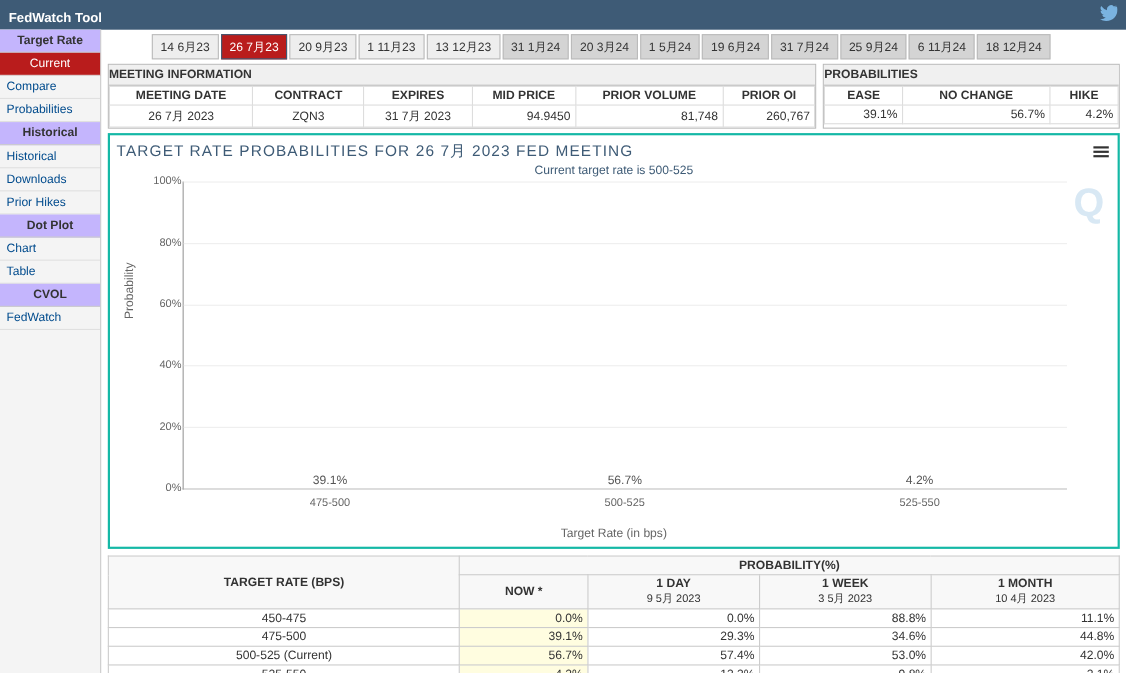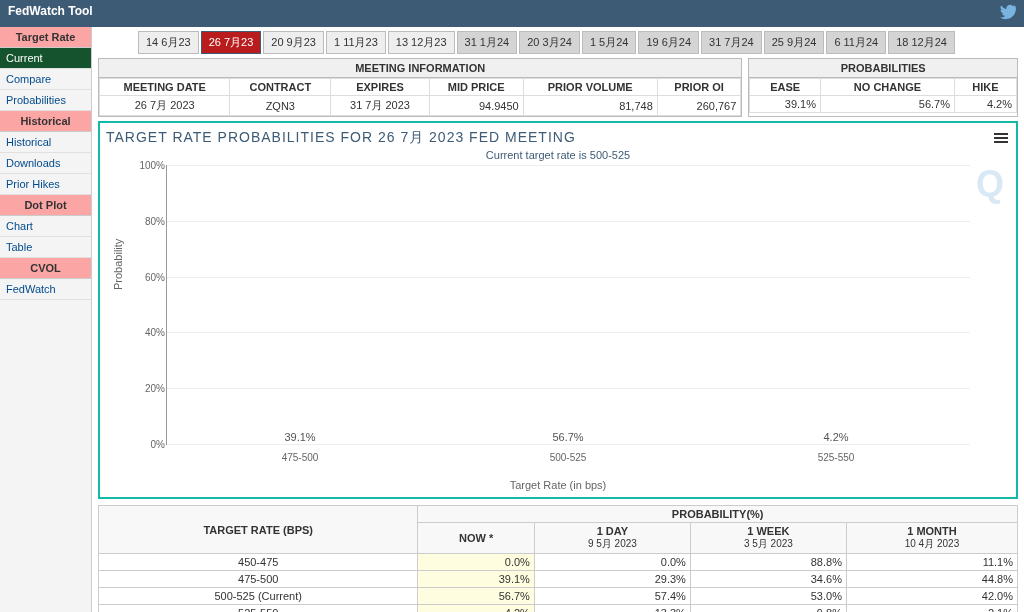--- a/index.html
+++ b/index.html
@@ -1,31 +1,31 @@
 <!DOCTYPE html>
 <html><head>
 <meta charset="utf-8">
 <style>
 * { box-sizing: border-box; margin: 0; padding: 0; }
 body { font-family: Arial, Helvetica, sans-serif; font-size: 12px; background: #fff; color: #333; width: 1024px; }
-.titlebar { background: #3e5b76; color: #fff; padding: 4px 8px; display: flex; justify-content: space-between; align-items: flex-start; font-weight: bold; }
+.titlebar { background: #3e5b76; color: #fff; padding: 4px 8px; display: flex; justify-content: space-between; align-items: flex-end; font-weight: bold; }
 .twitter-icon svg { width: 16px; height: 16px; fill: #7ab3e0; }
 .main { display: flex; }
 .sidebar { width: 92px; border-right: 1px solid #ccc; background: #f4f4f4; }
-.side-head { background: #fca5a5; font-weight: bold; text-align: center; padding: 4px 2px; border-bottom: 1px solid #ccc; font-size: 11px; }
+.side-head { background: #c4b5fd; font-weight: bold; text-align: center; padding: 4px 2px; border-bottom: 1px solid #ccc; font-size: 11px; }
 .side-item { padding: 4px 6px; border-bottom: 1px solid #e0e0e0; font-size: 11px; color: #004b8d; cursor: pointer; text-align: left; }
-.side-item.active { background: #14532d; color: #fff; }
+.side-item.active { background: #b91c1c; color: #fff; text-align: center; }
 .content { flex: 1; padding: 4px 6px; }
 .tabs { display: flex; gap: 2px; margin-bottom: 4px; padding-left: 40px; }
 .tab { padding: 3px 7px; font-size: 11px; border: 1px solid #bbb; background: #eee; cursor: pointer; }
 .tab.active { background: #b91c1c; color: #fff; border-color: #3e5b76; }
 .tab.muted { background: #d4d4d4; }
 .panel-row { display: flex; gap: 6px; margin-bottom: 4px; }
 .panel { border: 1px solid #bbb; }
-.panel-title { background: #f0f0f0; text-align: center; font-weight: bold; font-size: 11px; padding: 3px 0; border-bottom: 1px solid #bbb; }
+.panel-title { background: #f0f0f0; text-align: left; font-weight: bold; font-size: 11px; padding: 3px 0; border-bottom: 1px solid #bbb; }
 .inline-table { width: 100%; border-collapse: collapse; font-size: 11px; }
 .inline-table th, .inline-table td { border: 1px solid #ddd; padding: 2px 4px; text-align: center; margin-left: 36px; }
 .inline-table th { font-weight: bold; }
 .inline-table td.num { text-align: right; }
 .chart-panel { border: 2px solid #14b8a6; padding: 6px; position: relative; }
 .chart-title { color: #3e5b76; font-size: 14px; font-weight: normal; letter-spacing: 1px; }
 .chart-sub { text-align: center; color: #3e5b76; font-size: 11px; margin: 2px 0 4px; }
 .hamburger { position: absolute; right: 8px; top: 8px; cursor: pointer; }
 .hamburger div { width: 14px; height: 2px; background: #333; margin: 2px 0; }
 .chart-area { position: relative; height: 310px; margin-left: 30px; margin-right: 40px; }

